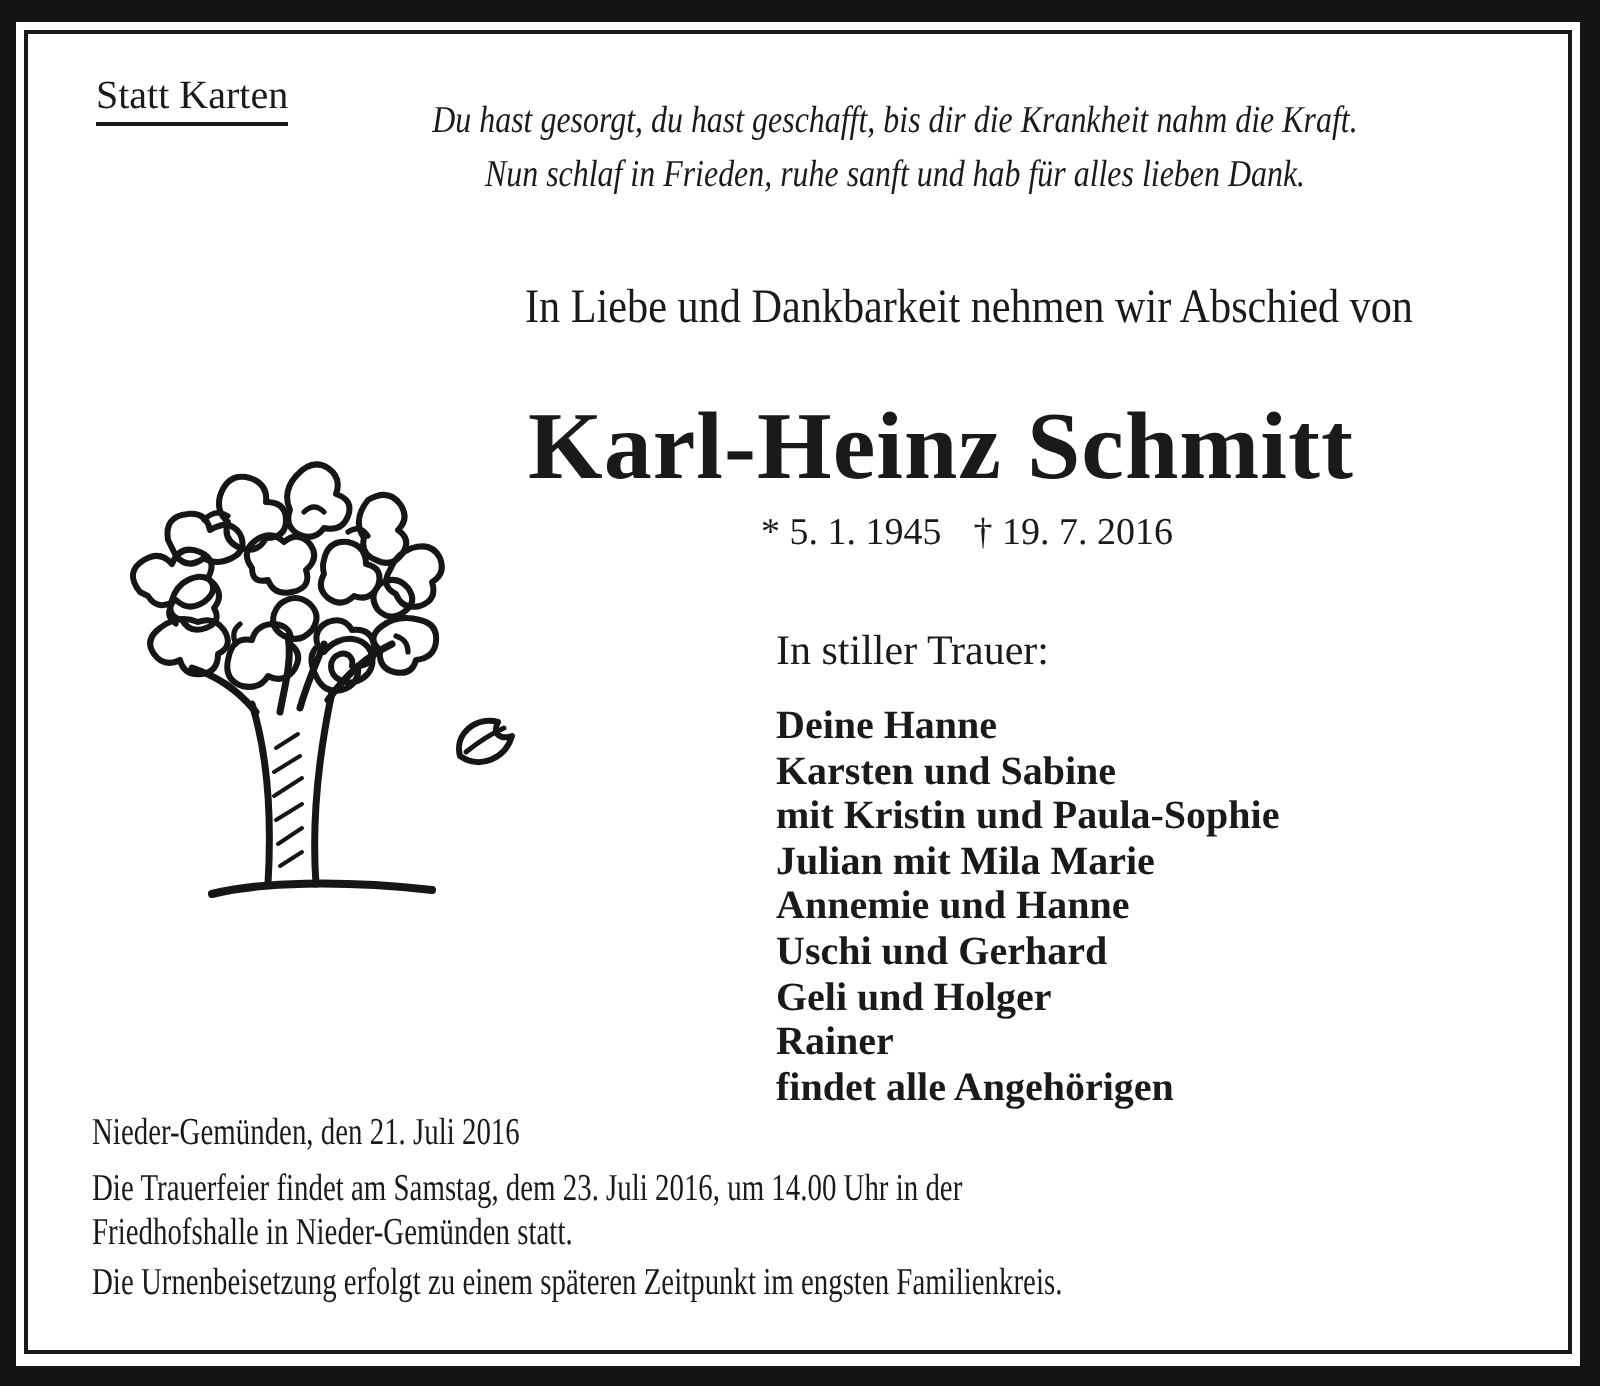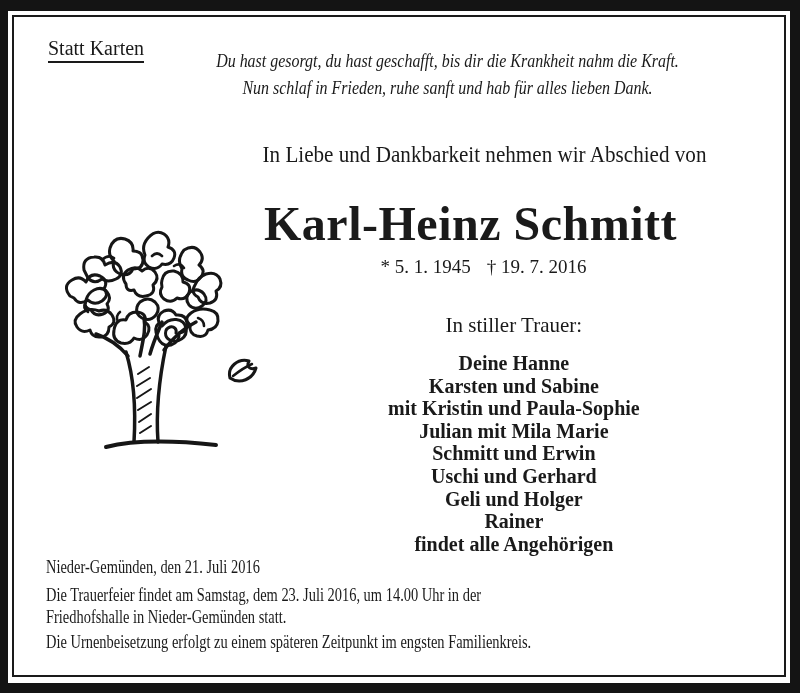--- a/index.html
+++ b/index.html
@@ -31,21 +31,21 @@
     left:149px;top:130px;font-size:24px;
     transform:scaleX(.88);transform-origin:50% 0;
   }
   .deceased{
     left:135px;top:189px;font-size:48px;line-height:48px;
     font-weight:bold;letter-spacing:.5px;
   }
   .dates{left:148px;top:245px;font-size:19px;}
   .dates .death{margin-left:16px;}
   .tree-wrap{left:42px;top:215px;width:215px;height:240px;}
-  .mourning{left:380px;top:302px;text-align:center;}
+  .mourning{left:380px;top:302px;}
   .mourning-header{font-size:21px;line-height:24px;}
   .mourners{margin-top:15px;font-weight:bold;font-size:20px;line-height:22.6px;}
   .bottom-line{font-size:19px;transform:scaleX(.76);transform-origin:0 0;white-space:nowrap;}
   .place-date{left:38px;top:545px;}
   .funeral{
     left:38px;top:573px;width:645px;font-size:19px;line-height:21.5px;
     transform:scaleX(.76);transform-origin:0 0;white-space:normal;
   }
   .urn{left:38px;top:620px;}
 </style>
@@ -128,21 +128,21 @@
       </svg>
     </div>
 
     <div class="abs mourning">
       <div class="mourning-header">In stiller Trauer:</div>
       <div class="mourners">
           <div class="mourner">Deine Hanne</div>
           <div class="mourner">Karsten und Sabine</div>
           <div class="mourner">mit Kristin und Paula-Sophie</div>
           <div class="mourner">Julian mit Mila Marie</div>
-          <div class="mourner">Schmitt und Erwin</div>
+          <div class="mourner">Annemie und Hanne</div>
           <div class="mourner">Uschi und Gerhard</div>
           <div class="mourner">Geli und Holger</div>
           <div class="mourner">Rainer</div>
           <div class="mourner">findet alle Angehörigen</div>
         </div>
     </div>
 
     <div class="abs bottom-line place-date">Nieder-Gemünden, den 21. Juli 2016</div>
 
     <div class="abs funeral">Die Trauerfeier findet am Samstag, dem 23. Juli 2016, um 14.00 Uhr in der Friedhofshalle in Nieder-Gemünden statt.</div>

